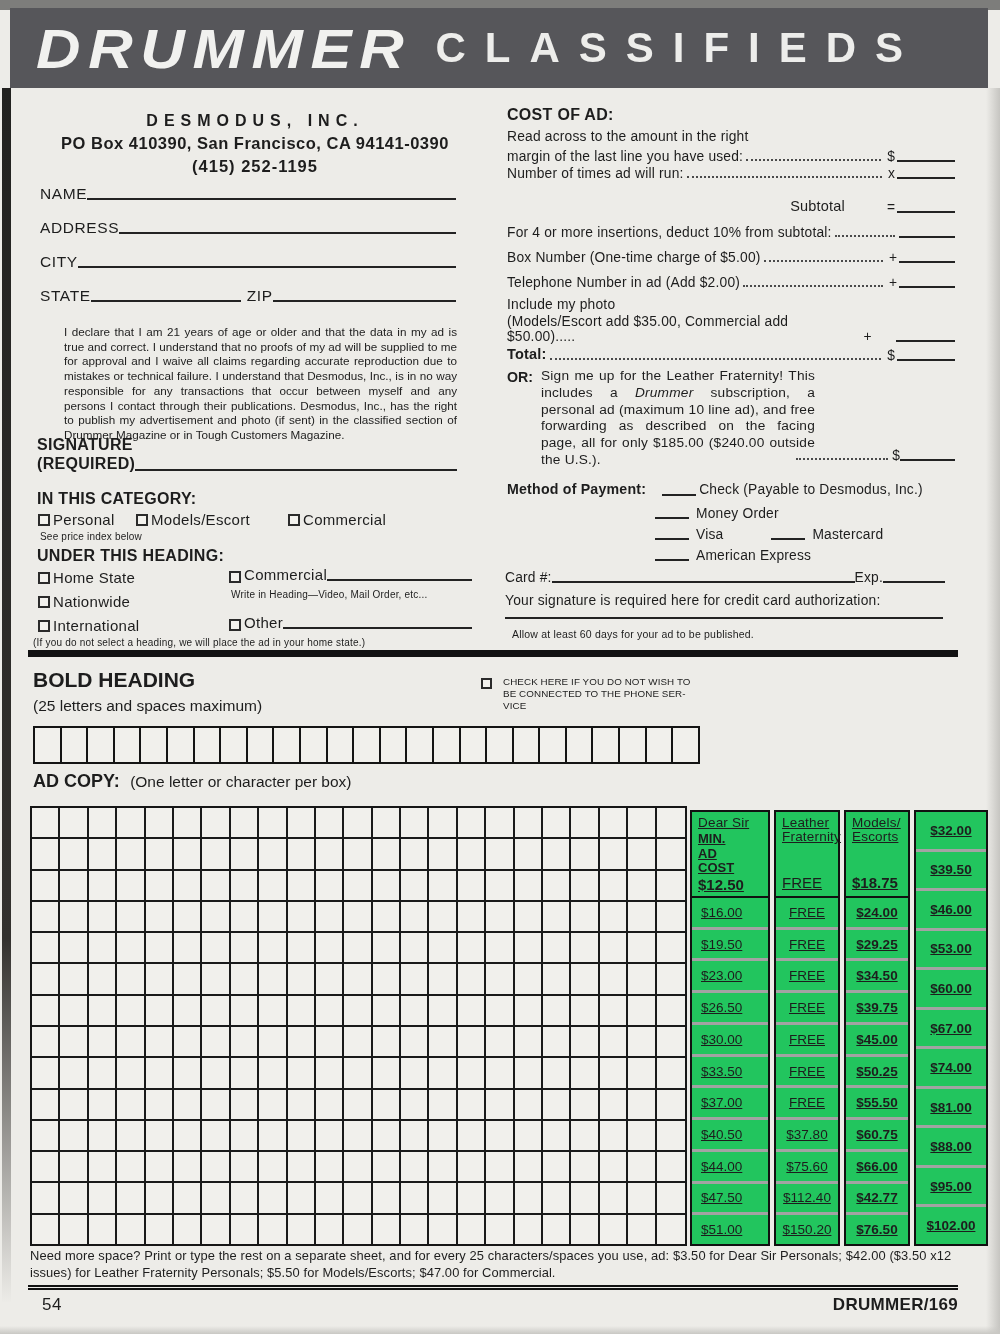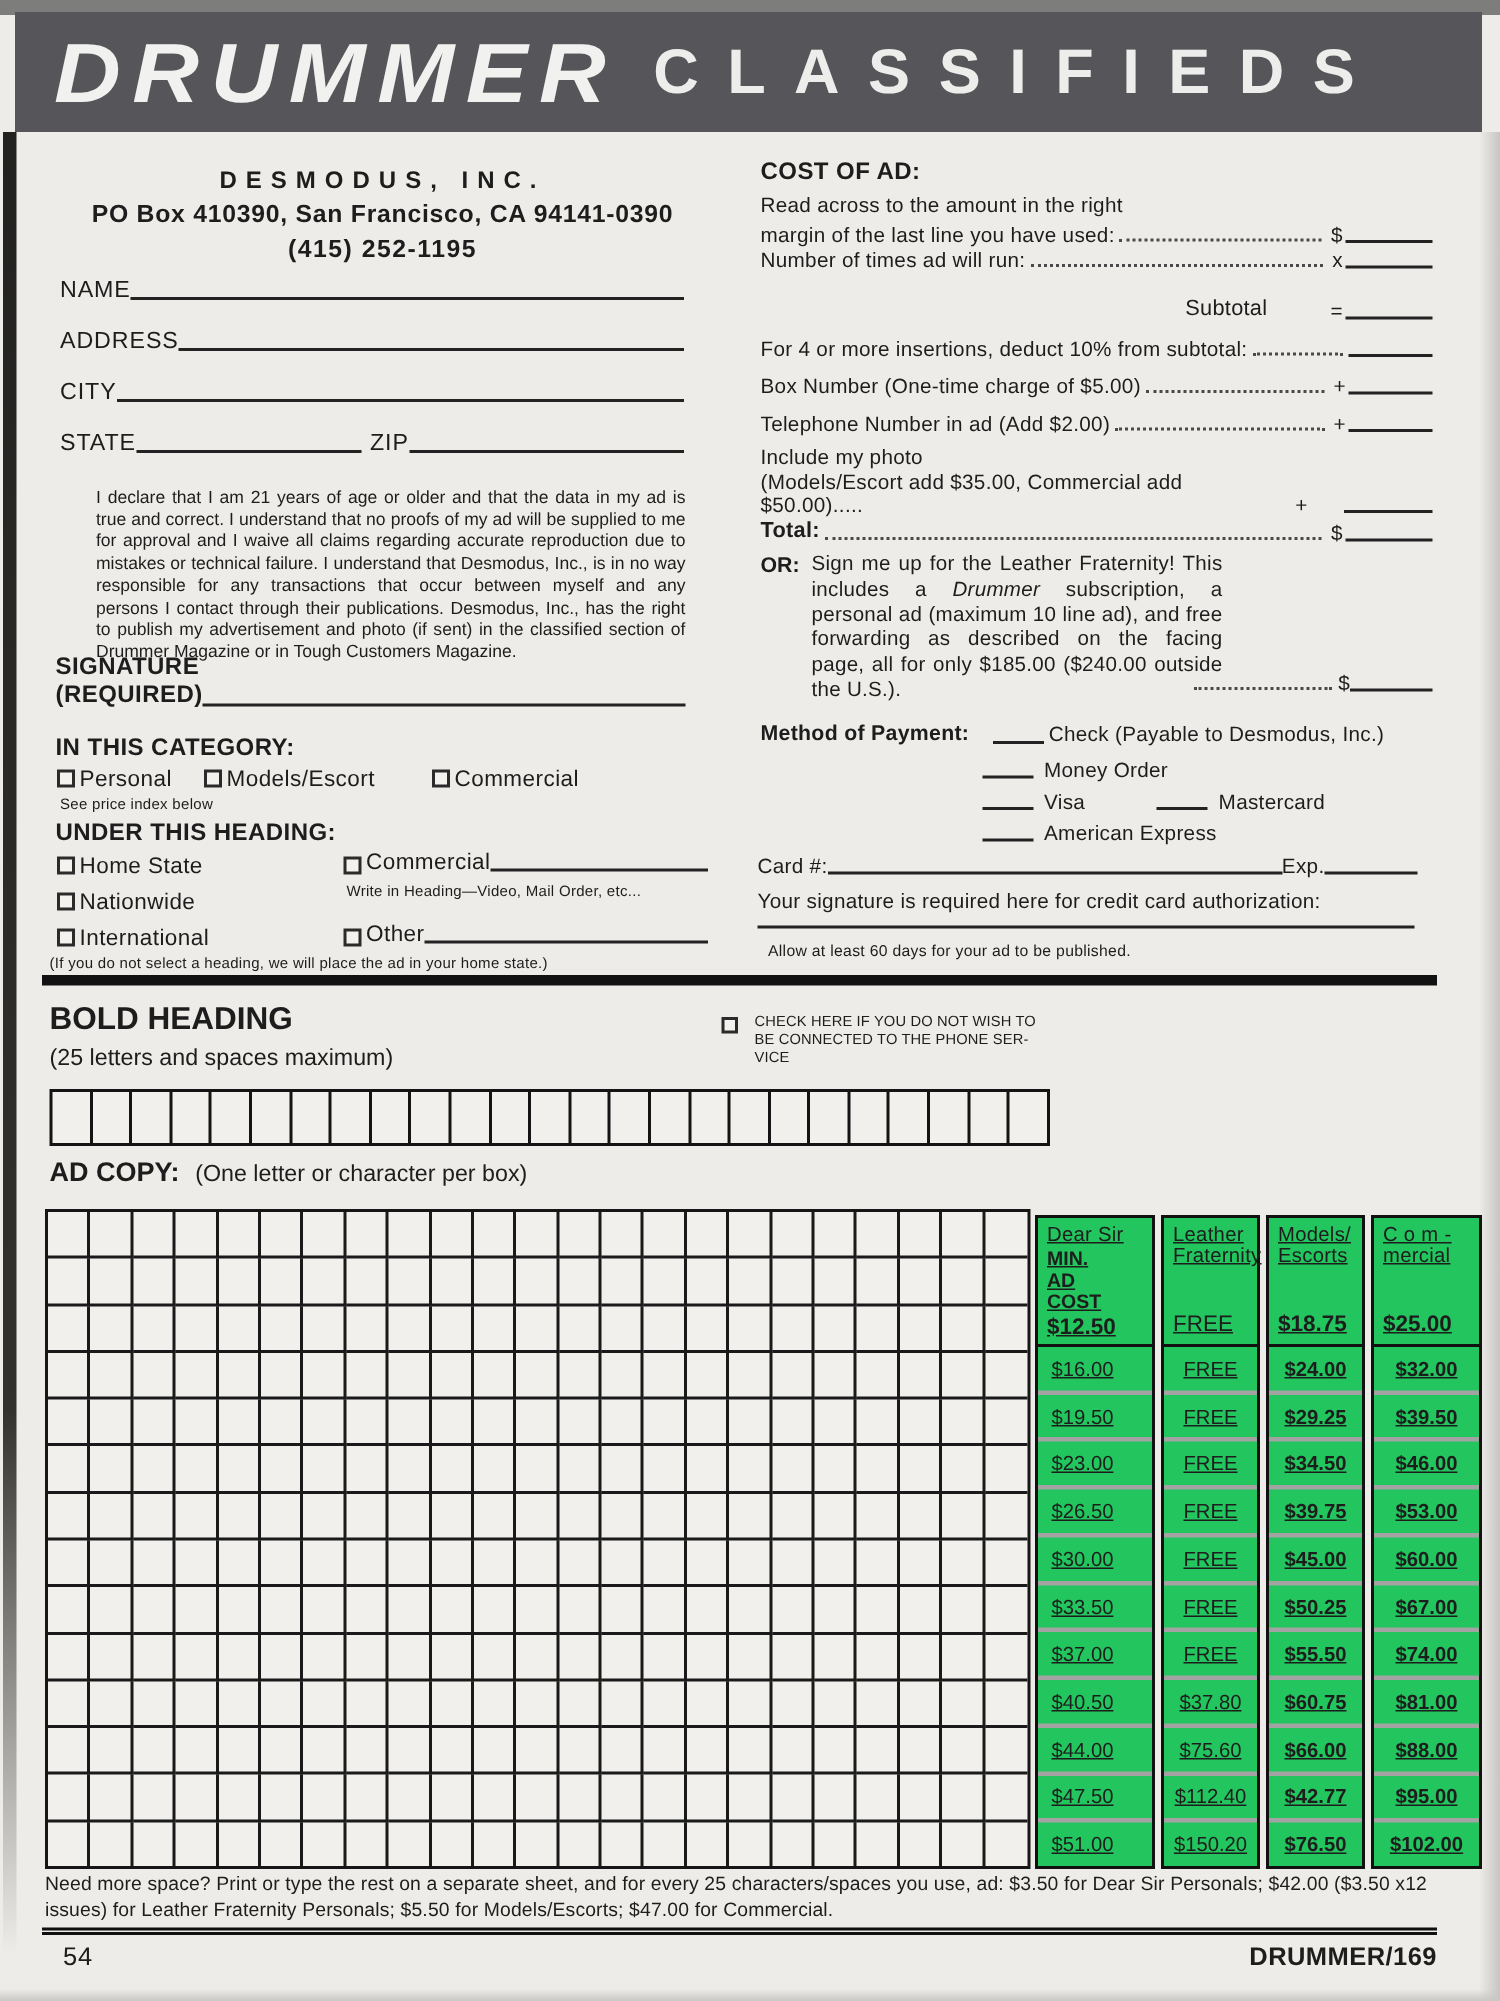--- a/index.html
+++ b/index.html
@@ -694,27 +694,20 @@
         <div class="pt-cell">$39.75</div>
         <div class="pt-cell">$45.00</div>
         <div class="pt-cell">$50.25</div>
         <div class="pt-cell">$55.50</div>
         <div class="pt-cell">$60.75</div>
         <div class="pt-cell">$66.00</div>
         <div class="pt-cell">$42.77</div>
         <div class="pt-cell">$76.50</div>
       </div>
       <div class="pt-col" style="width: 74px;">
-        <div class="pt-head">
-          <div class="pt-title">C o m -
-mercial</div>
-          <div class="pt-sub"></div>
-          <div class="pt-spacer"></div>
-          <div class="pt-min">$25.00</div>
-        </div>
         <div class="pt-cell">$32.00</div>
         <div class="pt-cell">$39.50</div>
         <div class="pt-cell">$46.00</div>
         <div class="pt-cell">$53.00</div>
         <div class="pt-cell">$60.00</div>
         <div class="pt-cell">$67.00</div>
         <div class="pt-cell">$74.00</div>
         <div class="pt-cell">$81.00</div>
         <div class="pt-cell">$88.00</div>
         <div class="pt-cell">$95.00</div>

